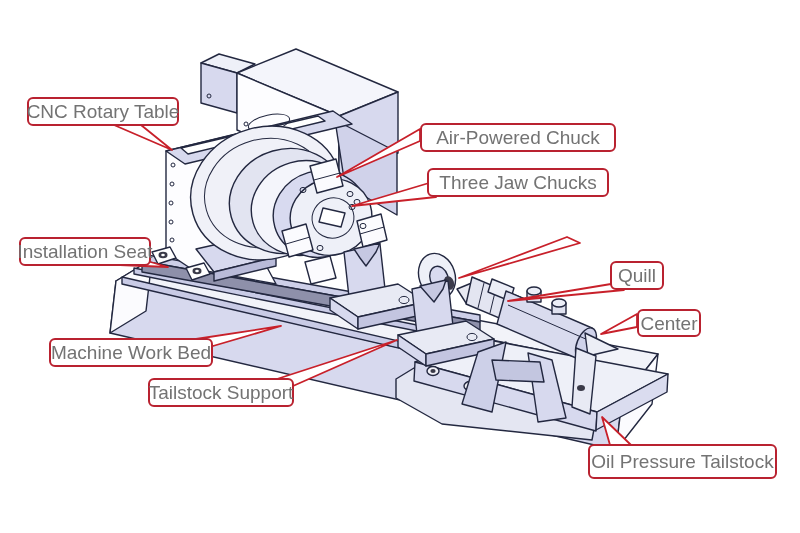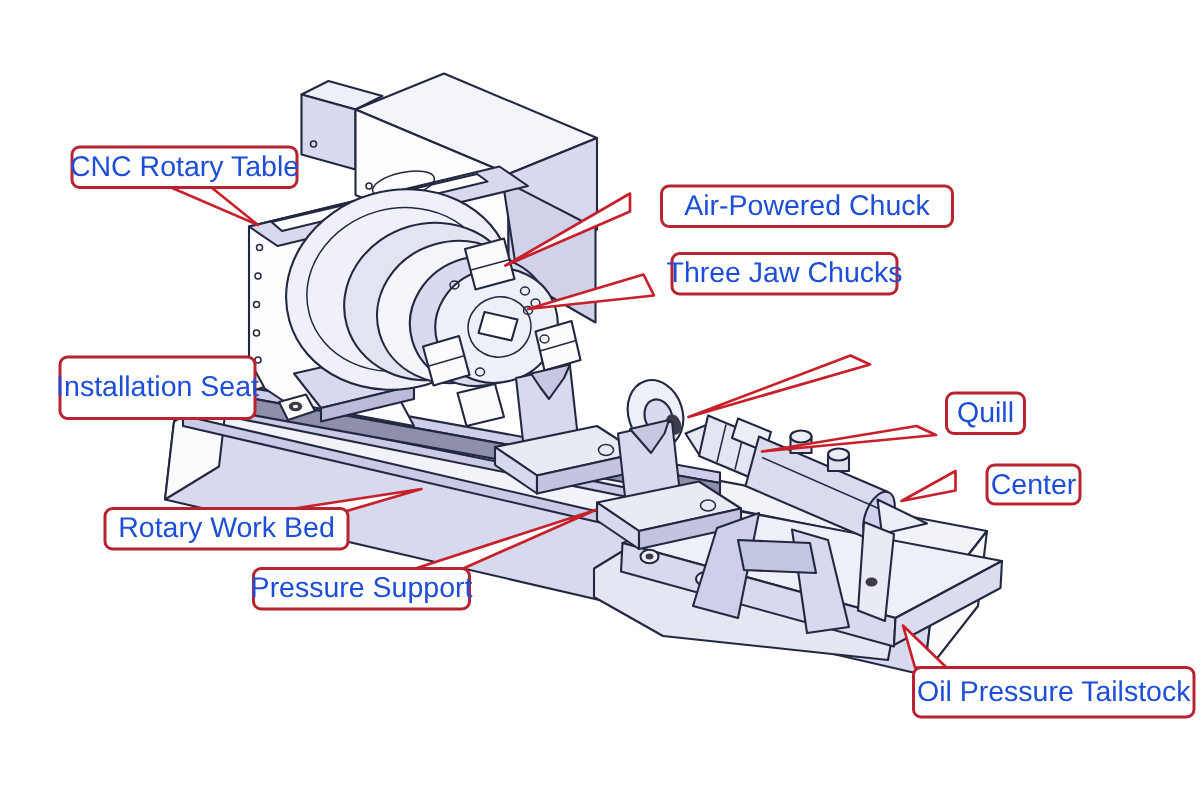--- a/index.html
+++ b/index.html
@@ -2,22 +2,22 @@
 <html><head>
 <meta charset="utf-8">
 <style>
   html,body{margin:0;padding:0;}
   body{width:800px;height:533px;position:relative;background:#ffffff;overflow:hidden;
        font-family:"Liberation Sans",sans-serif;}
   #stage{position:absolute;left:0;top:0;width:800px;height:533px;}
   svg{position:absolute;left:0;top:0;}
   .callout{position:absolute;display:flex;align-items:center;justify-content:center;
            background:#ffffff;border:2px solid #b92230;border-radius:6px;
-           font-size:19px;line-height:1;color:#1d4ed8;box-sizing:border-box;
-           white-space:nowrap;z-index:5;margin-left:20px;}
+           font-size:19px;line-height:1;color:#737373;box-sizing:border-box;
+           white-space:nowrap;z-index:5;}
   .outline{stroke:#232840;stroke-width:1.4;stroke-linejoin:round;}
   .thin{stroke:#232840;stroke-width:1;stroke-linejoin:round;fill:none;}
   .arrow{fill:#ffffff;stroke:#c8202a;stroke-width:1.8;stroke-linejoin:round;}
 </style>
 </head>
 <body>
 
 <div id="stage">
 
 <svg width="800" height="533" viewBox="0 0 800 533">
@@ -176,21 +176,21 @@
     <polygon class="arrow" points="611,284 508,301 624,290"></polygon>
     <polygon class="arrow" points="637,314 601,334 637,327"></polygon>
     <polygon class="arrow" points="196,339 281,326 213,346"></polygon>
     <polygon class="arrow" points="277,379 397,340 293,386"></polygon>
     <polygon class="arrow" points="610,445 602,417 631,445"></polygon>
   </g>
 </svg>
 
 <div class="callout" style="left:27px;top:97px;width:152px;height:29px;">CNC Rotary Table</div>
 <div class="callout" style="left:420px;top:123px;width:196px;height:29px;">Air-Powered Chuck</div>
-<div class="callout" style="left:427px;top:168px;width:152px;height:29px;">Three Jaw Chucks</div>
+<div class="callout" style="left:427px;top:168px;width:182px;height:29px;">Three Jaw Chucks</div>
 <div class="callout" style="left:610px;top:261px;width:54px;height:29px;text-align:center;">Quill</div>
 <div class="callout" style="left:637px;top:309px;width:64px;height:28px;">Center</div>
-<div class="callout" style="left:19px;top:237px;width:132px;height:43px;">Installation Seat</div>
-<div class="callout" style="left:49px;top:338px;width:164px;height:29px;">Rotary Work Bed</div>
-<div class="callout" style="left:148px;top:378px;width:146px;height:29px;">Pressure Support</div>
+<div class="callout" style="left:19px;top:237px;width:132px;height:29px;">Installation Seat</div>
+<div class="callout" style="left:49px;top:338px;width:164px;height:29px;">Machine Work Bed</div>
+<div class="callout" style="left:148px;top:378px;width:146px;height:29px;">Tailstock Support</div>
 <div class="callout" style="left:588px;top:444px;width:189px;height:35px;">Oil Pressure Tailstock</div>
 
 </div>
 
 </body></html>

